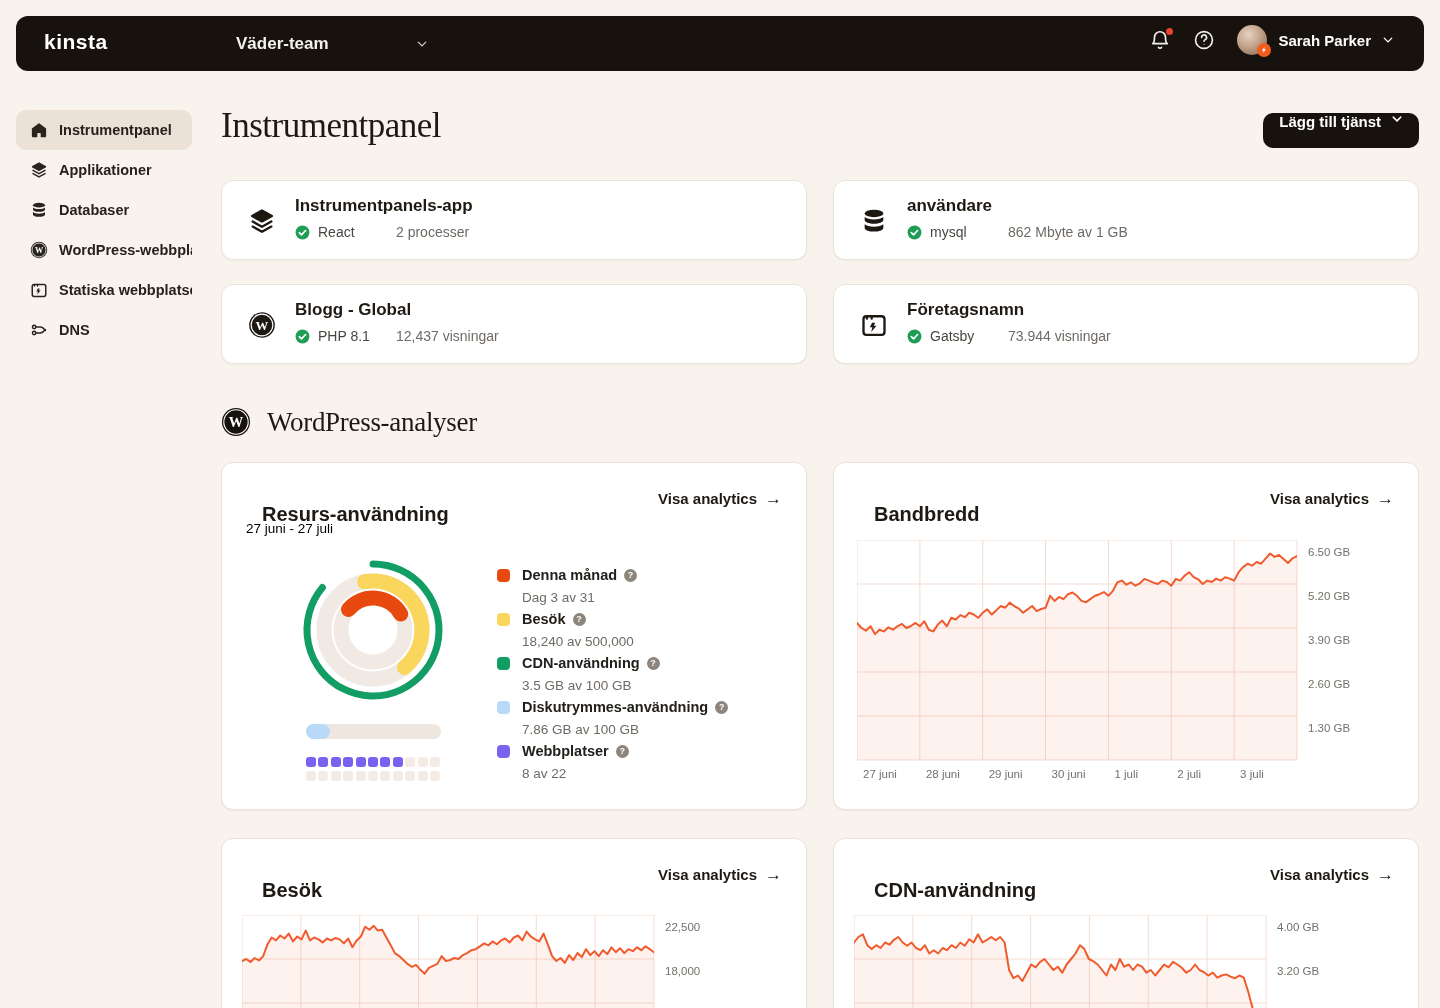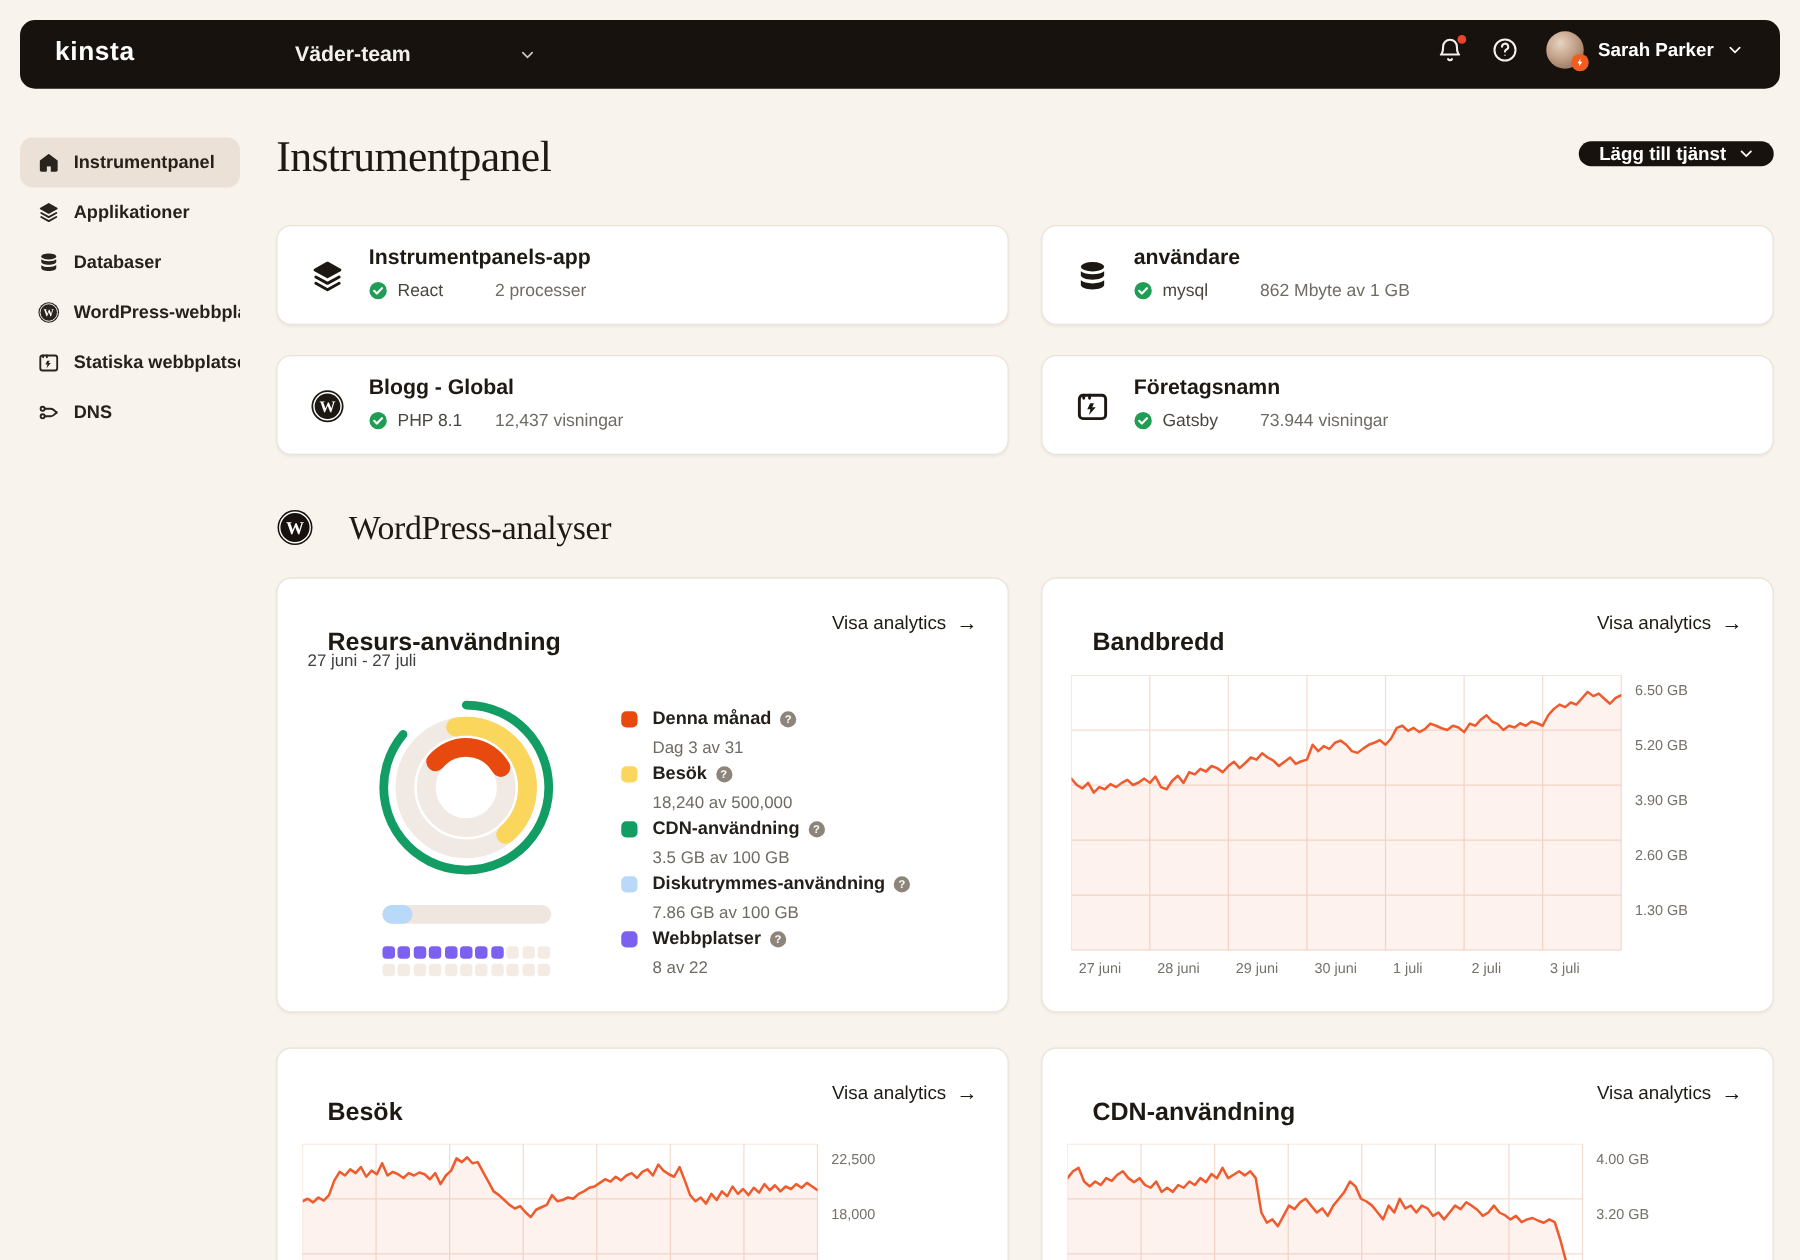--- a/index.html
+++ b/index.html
@@ -30,42 +30,42 @@
   .side-item{position:relative;height:40px;display:flex;align-items:center;gap:11px;padding:0 0 0 14px;border-radius:10px;
     font-size:14.5px;font-weight:600;color:#26211b;cursor:pointer;white-space:nowrap;overflow:hidden}
   .side-item.active{background:#ebe1d7}
   .side-item .si-icon{width:18px;height:18px;flex:0 0 18px;color:#2a241e}
   .side-item .si-icon svg{width:18px;height:18px;display:block}
 
   
   .main{position:absolute;left:221px;top:106px;width:1198px}
   .page-header{position:relative;height:58px}
   .page-title{margin:0;font-family:"Liberation Serif", serif;font-weight:500;font-size:35px;letter-spacing:-.5px;color:#1e1913}
-  .add-btn{position:absolute;right:0;top:7px;height:20px;display:flex;align-items:center;gap:10px;padding:0 16px;
+  .add-btn{position:absolute;right:0;top:7px;height:35px;display:flex;gap:10px;padding:0 16px;
     background:#17120d;color:#fff;border:none;border-radius:10px;font-size:15px;font-weight:600;font-family:inherit;cursor:pointer}
 
   .cards{margin-top:16px;display:grid;grid-template-columns:586px 586px;grid-auto-rows:80px;column-gap:26px;row-gap:24px}
   .svc-card{position:relative;background:#fff;border:1px solid #ebe3d9;border-radius:12px;box-shadow:0 1px 2px rgba(40,25,10,.05);cursor:pointer}
   .svc-icon{position:absolute;left:26px;top:26px;width:28px;height:28px;color:#1d1812}
   .svc-icon svg{width:28px;height:28px;display:block}
   .svc-title{position:absolute;left:73px;top:15px;font-size:17px;font-weight:700;color:#1e1913}
   .svc-status{position:absolute;left:73px;top:43px;display:flex;align-items:flex-end;font-size:14px;color:#4b4540}
   .svc-status .badge{width:15px;height:15px;flex:0 0 15px}
   .svc-status .st-label{margin-left:8px;min-width:58px}
   .svc-status .st-detail{margin-left:20px;color:#6f6a64}
 
   .section-header{margin-top:40px;height:36px;display:flex;align-items:center;gap:16px}
   .wp-mark{width:30px;height:30px}
-  .section-title{margin:12px;font-family:"Liberation Serif", serif;font-weight:500;font-size:27px;letter-spacing:-.3px}
+  .section-title{margin:0;font-family:"Liberation Serif", serif;font-weight:500;font-size:27px;letter-spacing:-.3px}
 
   .chart-grid{margin-top:22px;display:grid;grid-template-columns:586px 586px;grid-auto-rows:348px;column-gap:26px;row-gap:28px}
   .chart-card{position:relative;background:#fff;border:1px solid #ebe3d9;border-radius:12px;box-shadow:0 1px 2px rgba(40,25,10,.05);overflow:hidden}
   .cc-title{position:absolute;left:24px;top:24px;margin:16px;font-size:20px;font-weight:700;color:#1e1913}
-  .cc-sub{position:absolute;left:24px;top:58px;font-size:13.5px;color:#404040}
-  .cc-link{position:absolute;right:24px;top:27px;display:flex;align-items:center;gap:8px;font-size:15px;font-weight:400;color:#1e1913;cursor:pointer}
+  .cc-sub{position:absolute;left:24px;top:58px;font-size:13.5px;color:#000000}
+  .cc-link{position:absolute;right:24px;top:27px;display:flex;align-items:center;gap:8px;font-size:15px;font-weight:700;color:#1e1913;cursor:pointer}
   .cc-link .arr{font-size:17px;line-height:1}
 
   
   .donut{position:absolute;left:76px;top:92px;width:150px;height:150px}
   .rc-bar{position:absolute;left:84px;top:261px;width:135px;height:15px;border-radius:8px;background:#efe7df}
   .rc-bar-fill{height:100%;border-radius:8px;background:#b9d9f8}
   .rc-squares{position:absolute;left:84px;top:294px;display:grid;grid-template-columns:repeat(11,10px);gap:4px 2.4px}
   .sq{width:10px;height:10px;border-radius:3px;background:#f4ebe4}
   .sq.on{background:#7b61f0}
   .legend{position:absolute;left:275px;top:104px;width:290px}

